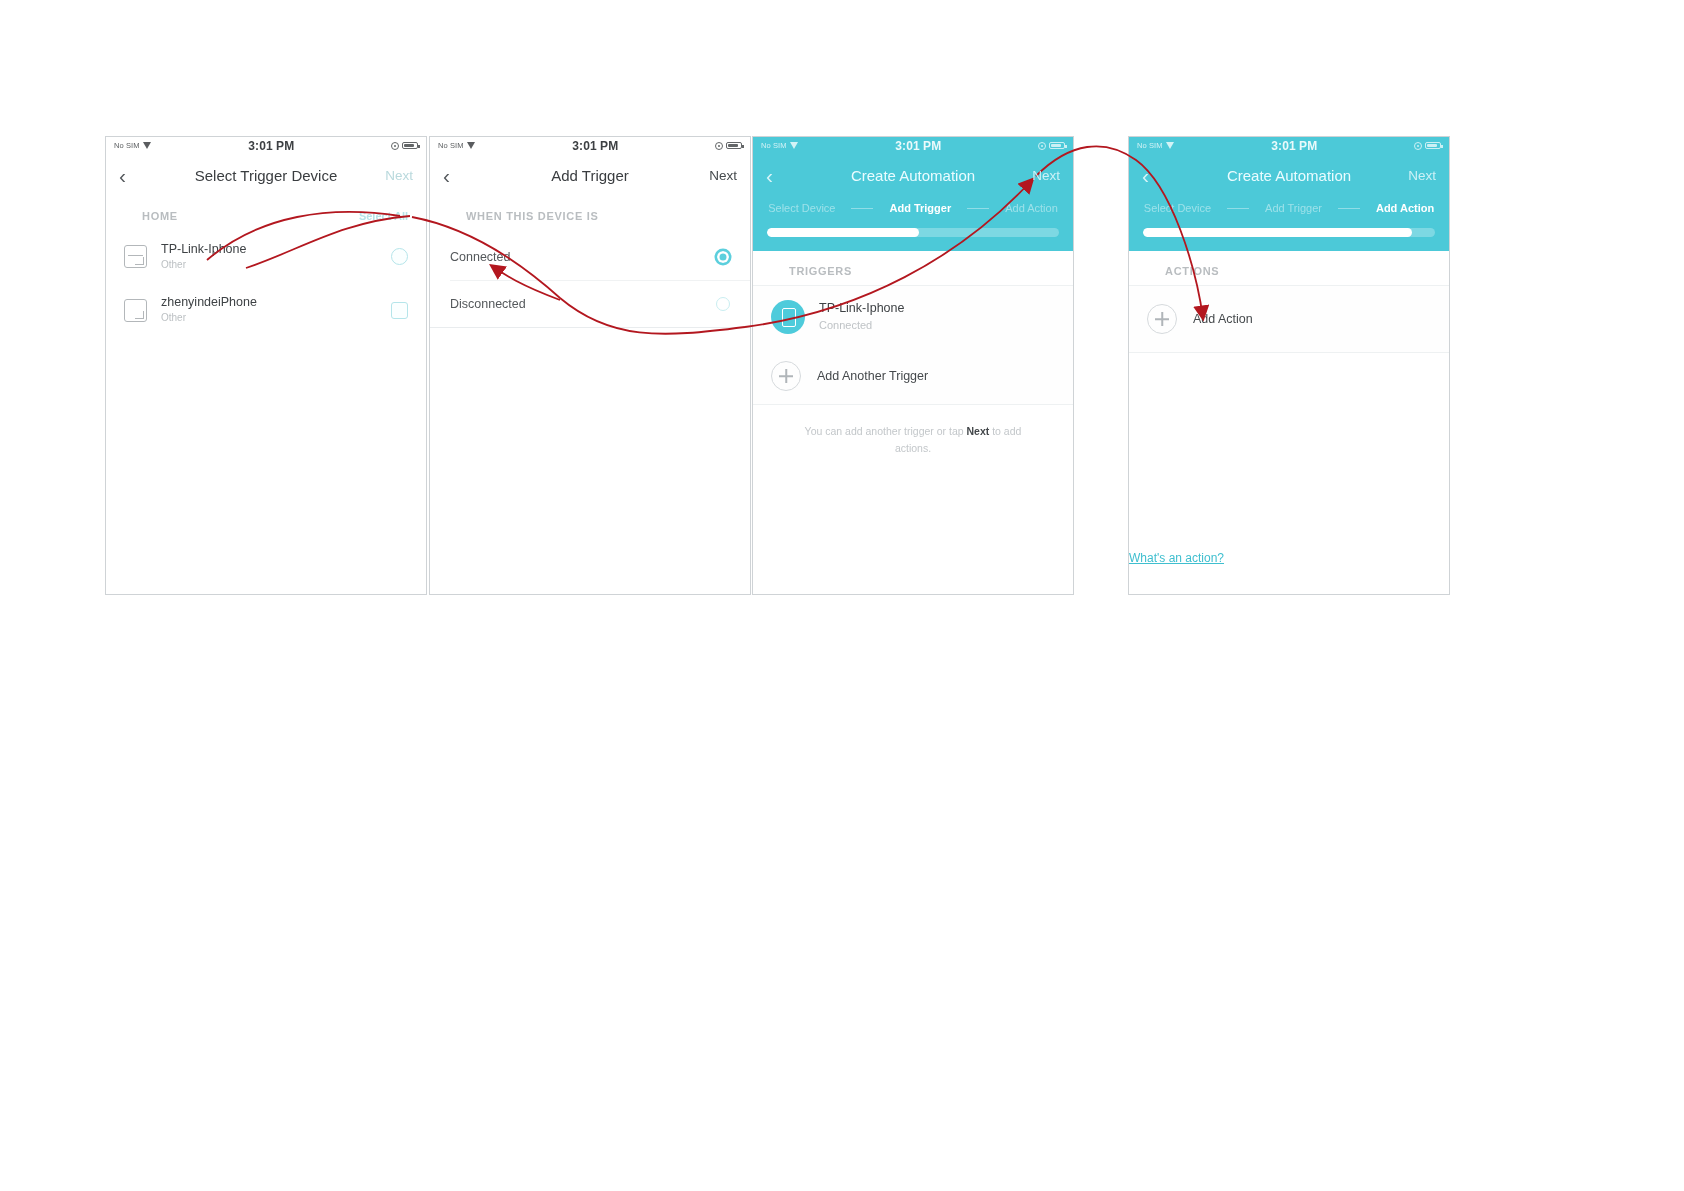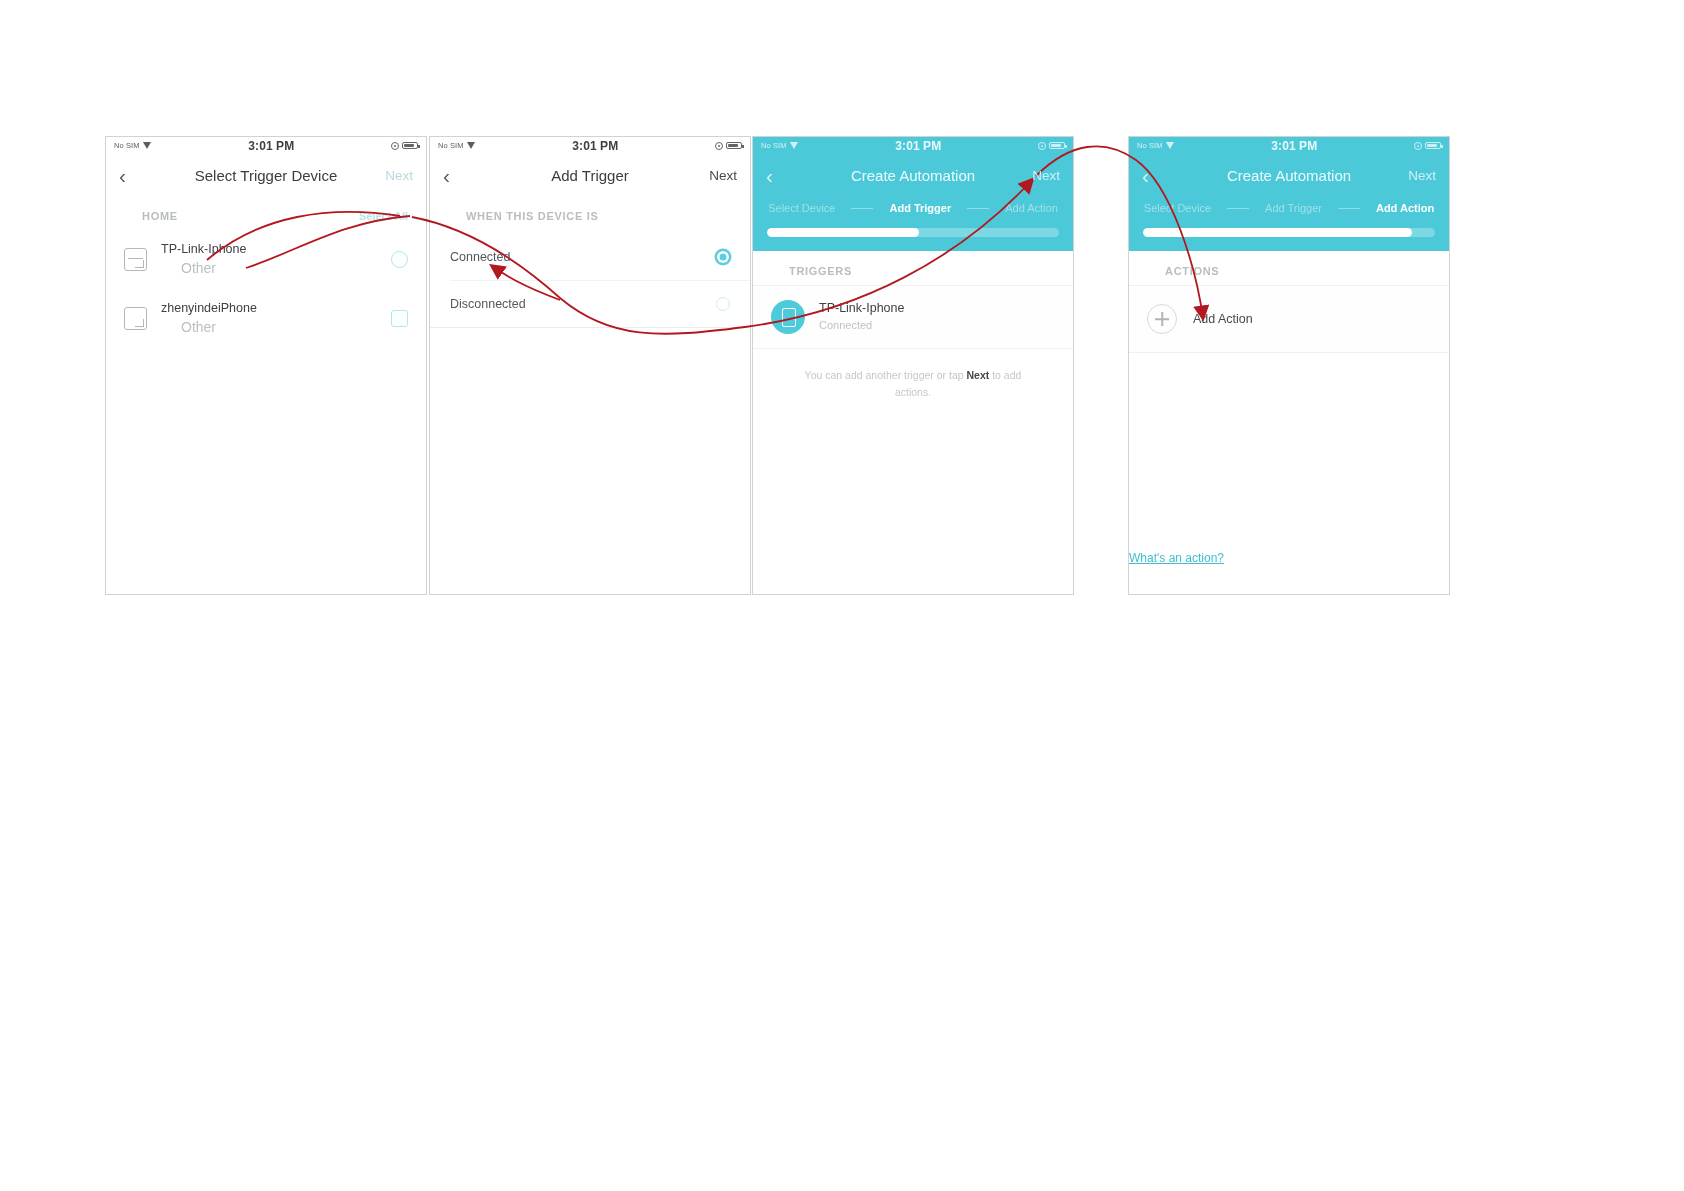--- a/index.html
+++ b/index.html
@@ -91,21 +91,21 @@
     background:#9aa0a4;
   }
   .dev-icon::after{
     content:""; position:absolute; right:2px; bottom:2px; width:8px; height:7px;
     border-right:1.4px solid #9aa0a4; border-bottom:1.4px solid #9aa0a4;
     background:#fff;
   }
   .dev-icon.plain::before{ display:none; }
   .dev-texts { flex:1; }
   .dev-name { font-size: 12.5px; color:#3e4245; line-height:1.35; }
-  .dev-sub { font-size: 14px; color:#bcc0c3; line-height:1.45;margin-left:20px; }
+  .dev-sub { font-size: 10px; color:#bcc0c3; line-height:1.45; }
   .dev-check {
     width:17px; height:17px; border-radius:50%;
     border:1.6px solid #b5e5ea; background:#fbffff;
   }
   .dev-check.square { border-radius:3px; }
 
   
   .opt-list { padding-top: 4px; }
   .opt-row {
     display:flex; align-items:center; justify-content:space-between;
@@ -325,20 +325,24 @@
       </div>
 
       <div class="card">
         <div class="trigger-row">
           <span class="t-avatar"></span>
           <span class="t-texts">
             <div class="t-name">TP-Link-Iphone</div>
             <div class="t-sub">Connected</div>
           </span>
         </div>
+        <div class="add-row">
+          <span class="plus-circle"></span>
+          <span class="add-label">Add Another Trigger</span>
+        </div>
       </div>
 
       <div class="hint">
         <span>You can add another trigger or tap </span><b>Next</b><span> to add actions.</span>
       </div>
     </div>
   </div>
 
   <div class="phone" id="phone4">
     <div class="teal-head">

